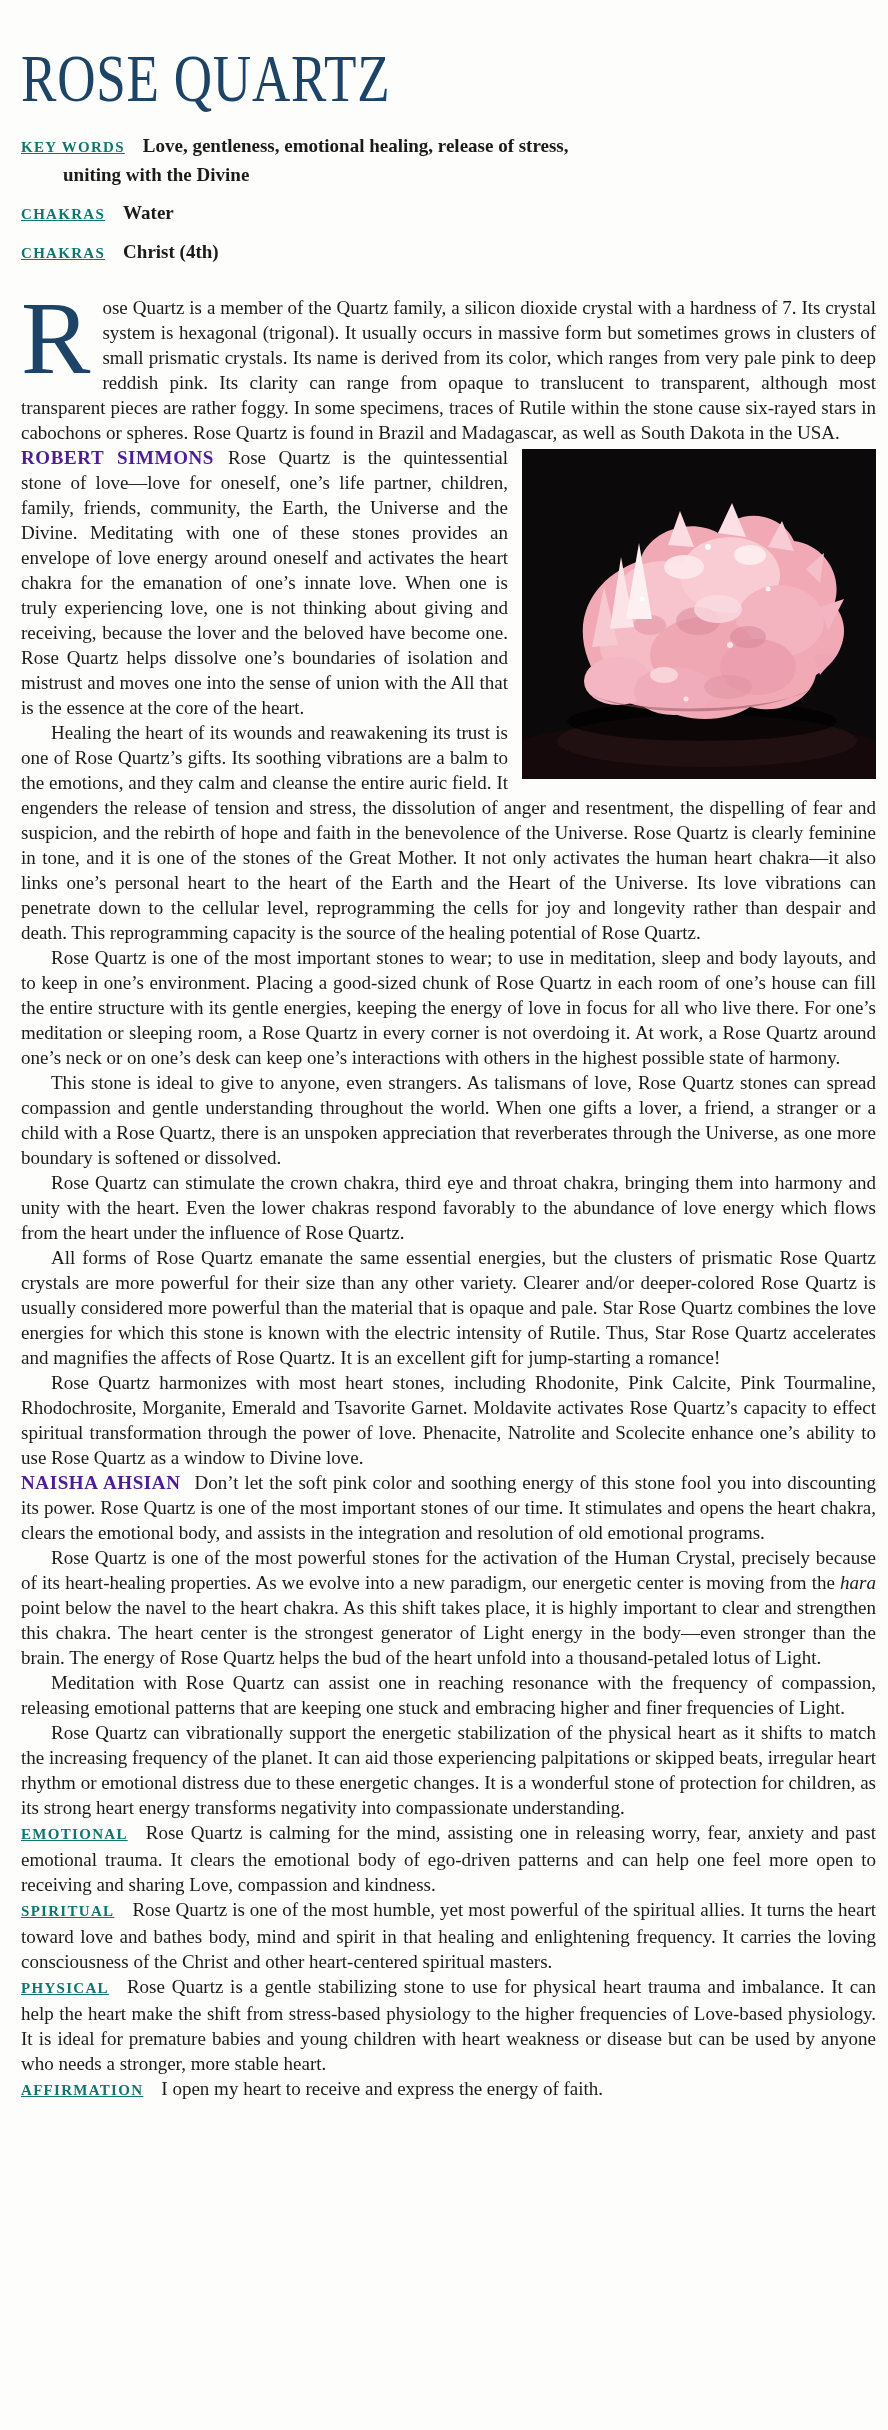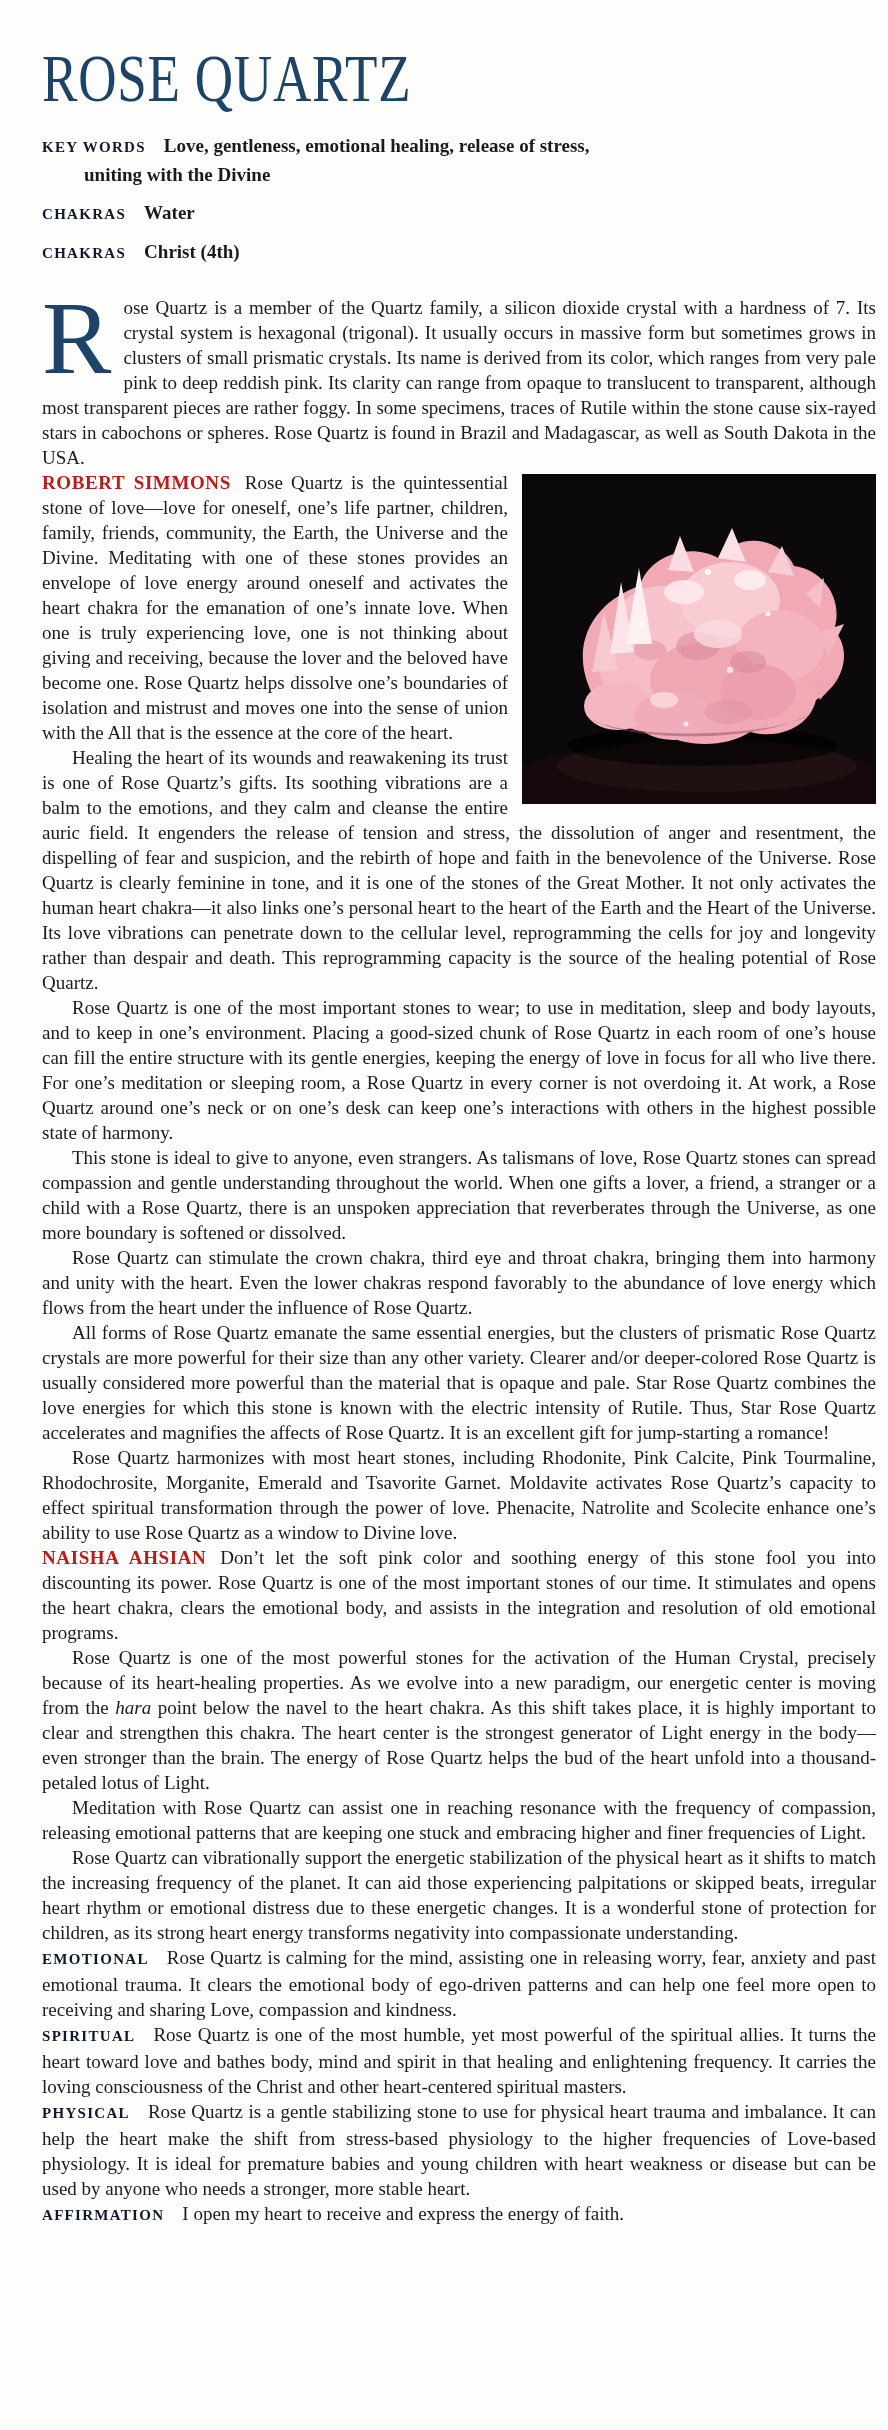--- a/index.html
+++ b/index.html
@@ -2,21 +2,21 @@
 <html><head>
 <meta charset="utf-8">
 <style>
   html,body{margin:0;padding:0;background:#f4f4f2;}
   .page{
     position:relative;
     width:888px;height:2430px;
     margin:0 auto;
     background:#fdfdfc;
     box-sizing:border-box;
-    padding:44px 12px 0 42px;
+    padding:44px 12px 0 21px;
     font-family:"Liberation Serif", serif;
     color:#1b1b1b;
     overflow:hidden;
   }
   h1.title{
     margin:0 0 20px 0;
     line-height:1.0;
     white-space:nowrap;
   }
   h1.title .title-inner{
@@ -28,26 +28,27 @@
     transform:scaleX(0.78);
     transform-origin:left center;
   }
   .props{width:580px;margin:0 0 28px 0;}
   .prop{
     font-size:19px;font-weight:bold;line-height:28px;
     padding-left:42px;text-indent:-42px;margin-bottom:10px;
     color:#1b1b1b;
   }
   .prop-label,.inline-label{
-    color:#0f172a;font-weight:bold;
+    color:#0f766e;font-weight:bold;
     font-size:15px;letter-spacing:1.3px;
     margin-right:18px;
+    text-decoration:underline;
   }
   .sec-header{
-    color:#b91c1c;font-weight:bold;
+    color:#4c1d95;font-weight:bold;
     font-size:19px;letter-spacing:0.6px;
     margin-right:14px;
   }
   p.body{
     font-size:19px;line-height:25px;
     text-align:justify;margin:0;
   }
   p.indent{text-indent:30px;}
   .dropcap{
     float:left;

